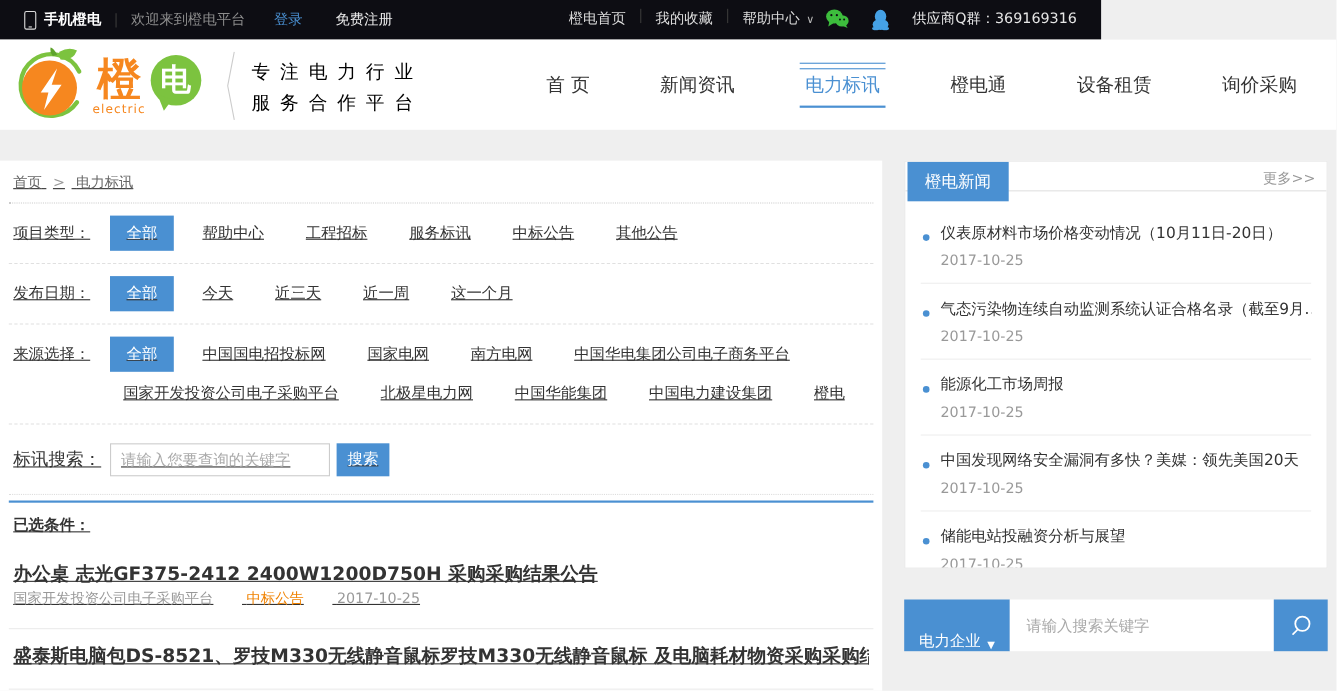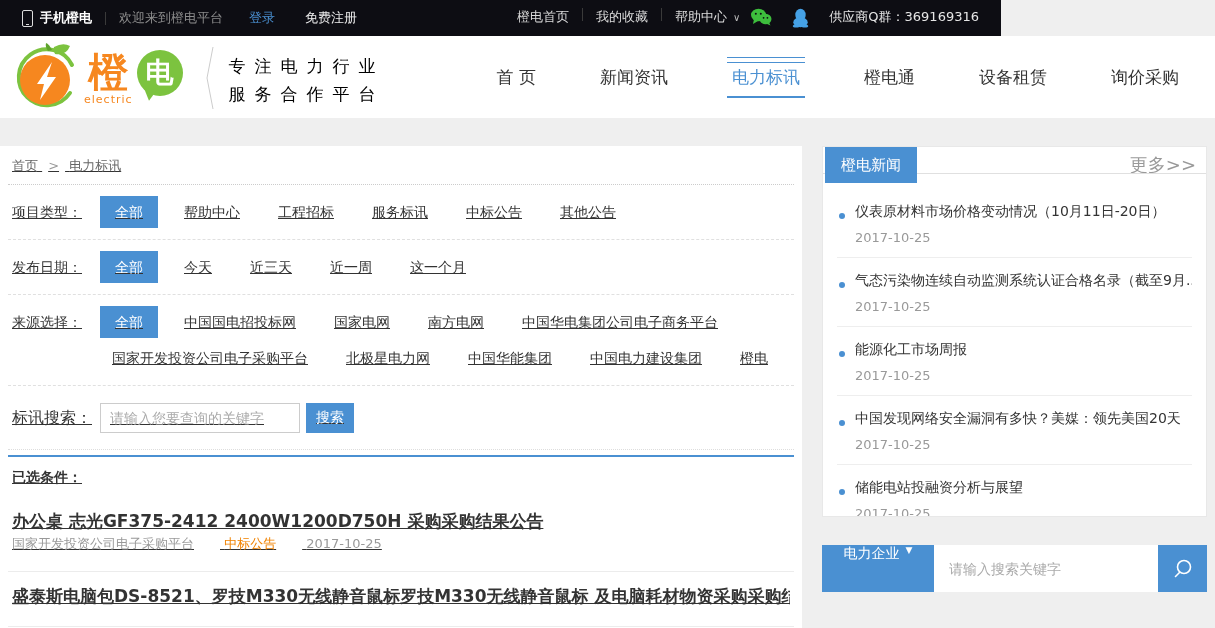--- a/index.html
+++ b/index.html
@@ -94,35 +94,35 @@
 
   
   .side-card { position:absolute; left:822px; top:146px; width:385px; height:371px;
     background:#fff; border:1px solid #e8e8e8; overflow:hidden; }
   .side-header { position:relative; height:36px; }
   .side-header::after { content:''; position:absolute; left:0; right:0; top:26px;
     height:1px; background:#e0e0e0; }
   .side-tab { position:absolute; left:2px; top:0; height:36px; min-width:92px; padding:0 14px;
     background:#4a90d2; color:#fff; font-size:15px; display:flex; align-items:center;
     justify-content:center; z-index:1; cursor:pointer; }
-  .side-more { position:absolute; right:10px; top:6px; font-size:18px; color:#999; cursor:pointer; }
+  .side-more { position:absolute; right:10px; top:6px; font-size:13px; color:#999; cursor:pointer; }
 
   .news-list { padding:6px 14px 0; }
   .news-item { padding:14px 0 12px; border-bottom:1px solid #eee; }
   .news-item:last-child { border-bottom:none; }
   .news-title-row { display:flex; align-items:center; cursor:pointer; }
   .news-bullet { width:6px; height:6px; border-radius:50%; background:#4a90d2;
     flex:none; margin:7px 10px 0 2px; }
   .news-title { font-size:14px; color:#333; white-space:nowrap; overflow:hidden; max-width:338px; }
   .news-date { margin:9px 0 0 18px; font-size:13px; color:#999; }
 
   
   .ent-bar { position:absolute; left:822px; top:545px; width:385px; height:47px; display:flex; }
-  .ent-dropdown { width:112px; background:#4a90d2; color:#fff; font-size:14px;
-    display:flex; align-items:flex-start; justify-content:center; cursor:pointer; flex:none; }
+  .ent-dropdown { width:96px; background:#4a90d2; color:#fff; font-size:14px;
+    display:flex; align-items:flex-end; justify-content:center; cursor:pointer; flex:none; }
   .ent-caret { font-size:9px; margin-left:6px; }
   .ent-input { flex:1; border:none; background:#fff; padding:0 15px; font-size:14px;
     color:#15803d; outline:none; min-width:0; }
   .ent-input::placeholder { color:#aaa; }
   .ent-search-btn { width:49px; background:#4a90d2; border:none; display:flex;
     align-items:center; justify-content:center; cursor:pointer; flex:none; }
 </style>
 </head>
 <body>
 

